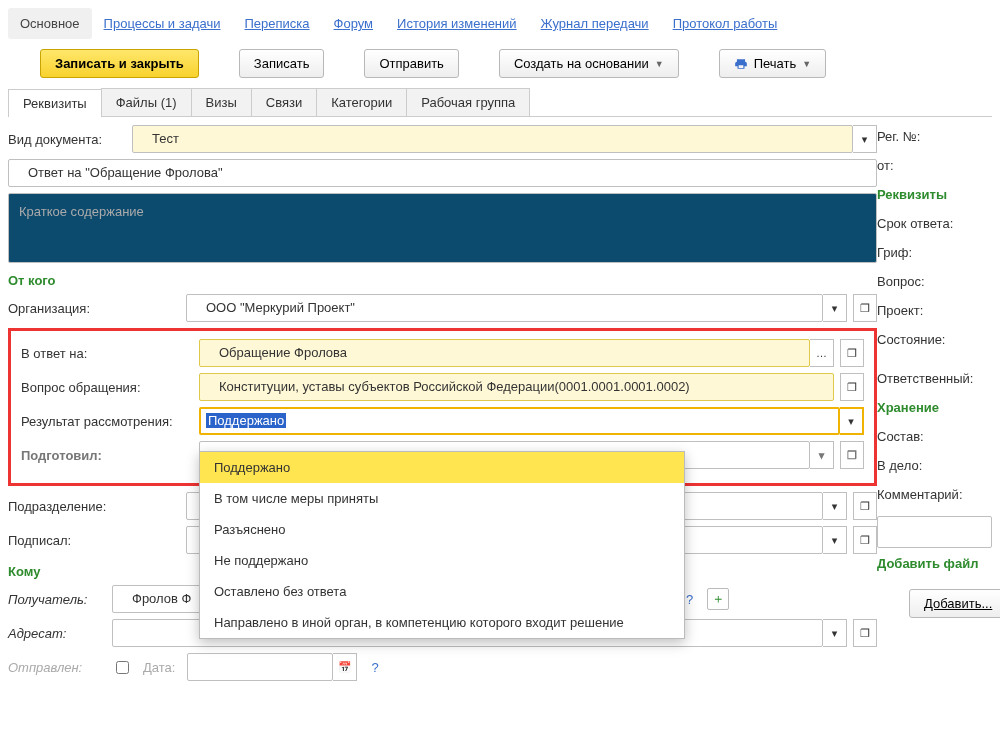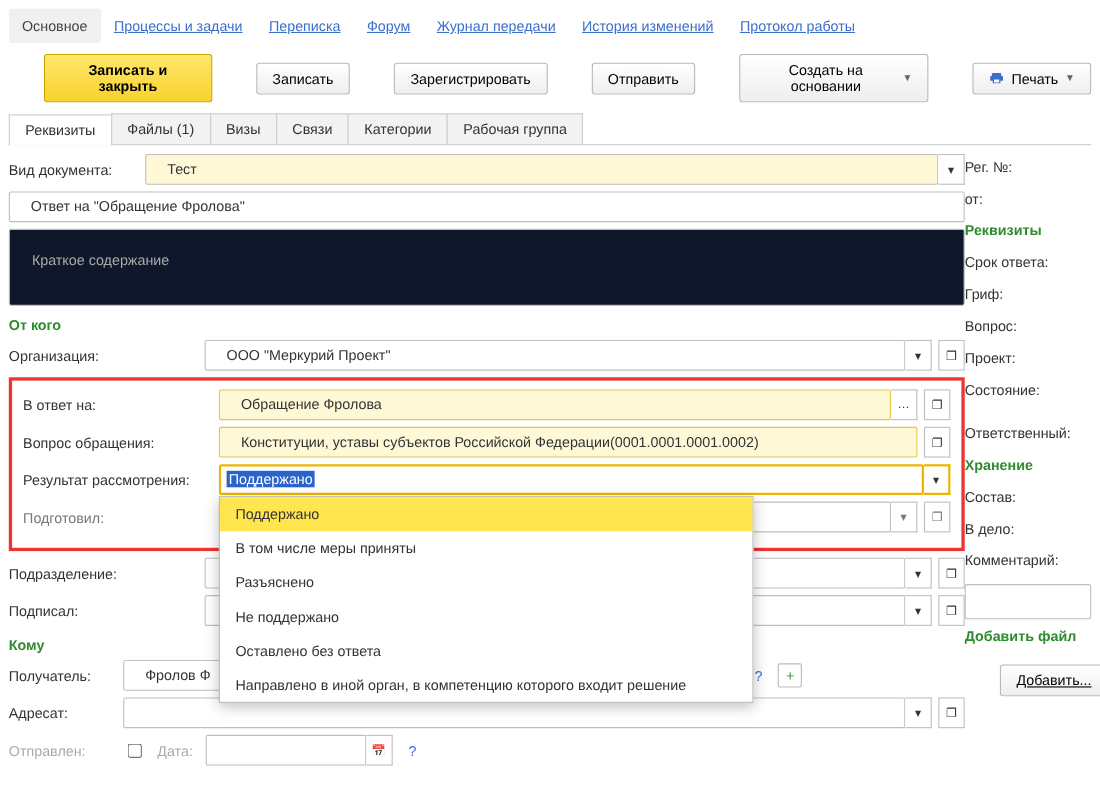--- a/index.html
+++ b/index.html
@@ -19,29 +19,29 @@
 
   .content { display: flex; }
   .main { flex: 1; min-width: 0; }
   .side { width: 115px; font-size: 13px; padding-top: 4px; }
   .side .s-row { margin-bottom: 14px; }
   .side .s-head { color: #2e8b2e; font-weight: bold; margin-bottom: 14px; }
   .side .add-btn { margin-top: 4px; text-decoration: underline; }
 
   .field-row { display: flex; align-items: center; margin-bottom: 6px; gap: 8px; }
   .field-row label { width: 170px; flex-shrink: 0; padding: 4px 0; }
-  .field-row.short label { width: 96px; }
+  .field-row.short label { width: 96px; font-style: italic; }
   .input-wrap { flex: 1; display: flex; }
   .input { flex: 1; border: 1px solid #bfbfbf; padding: 5px 19px; background: #fff; min-height: 28px; border-radius: 2px; }
   .input.yellow { background: #fff8d6; }
   .input.highlight { background: #fff8d6; border-color: #e0c84d; }
   .input.focus-yellow { border: 2px solid #f0b400; background: #fff; padding: 4px 5px; }
   .input-btn { width: 24px; border: 1px solid #bfbfbf; border-left: none; background: #fff; display: flex; align-items: center; justify-content: center; font-size: 11px; cursor: pointer; }
   .input-btn.sep { margin-left: 6px; border-left: 1px solid #bfbfbf; }
-  .textarea { width: 100%; border: 1px solid #bfbfbf; padding: 20px; min-height: 70px; background: #0f172a; color: #aaa; border-radius: 2px; }
+  .textarea { width: 100%; border: 1px solid #bfbfbf; padding: 10px; min-height: 70px; background: #0c4a6e; color: #aaa; border-radius: 2px; }
   .section-head { color: #2e8b2e; font-weight: bold; margin: 10px 0 6px; }
 
   .hilite-box { border: 3px solid #e33; padding: 8px 10px; margin: 6px 0; }
   .sel-text { background: #2a63c9; color: #fff; padding: 0 2px; }
 
   .dropdown { position: absolute; background: #fff; border: 1px solid #bbb; box-shadow: 0 4px 12px rgba(0,0,0,.25); z-index: 10; }
   .dropdown .opt { padding: 8px 14px; cursor: pointer; }
   .dropdown .opt.hover { background: #ffe550; }
 
   .help-q { color: #3b6fcc; padding: 0 6px; cursor: pointer; }
@@ -49,29 +49,28 @@
   svg { display: block; }
 </style>
 </head>
 <body>
 
 <div class="nav-tabs">
   <div class="nav-item active">Основное</div>
   <div class="nav-item">Процессы и задачи</div>
   <div class="nav-item">Переписка</div>
   <div class="nav-item">Форум</div>
+  <div class="nav-item">История изменений</div>
   <div class="nav-item">Журнал передачи</div>
-  <div class="nav-item">История изменений</div>
   <div class="nav-item">Протокол работы</div>
 </div>
 
 <div class="toolbar">
   <button class="btn primary">Записать и закрыть</button>
   <button class="btn">Записать</button>
-  <button class="btn">Зарегистрировать</button>
   <button class="btn">Отправить</button>
   <button class="btn">
     <span>Создать на основании</span>
     <span class="caret">▼</span>
   </button>
   <button class="btn">
     <span>
       <svg width="14" height="14" viewBox="0 0 24 24">
           <path fill="#3b6fcc" d="M19 8H5a3 3 0 0 0-3 3v5h4v4h12v-4h4v-5a3 3 0 0 0-3-3zm-3 11H8v-5h8v5zm3-11V4H5v4"></path>
         </svg>
@@ -140,21 +139,21 @@
       </div>
 
       <div class="field-row">
         <label>Результат рассмотрения:</label>
         <div class="input-wrap">
           <div class="input focus-yellow"><span class="sel-text">Поддержано</span></div>
           <div class="input-btn" style="border-left:none;border-color:#f0b400;border-width:2px 2px 2px 0;">▾</div>
         </div>
       </div>
 
-      <div class="field-row" style="color:#777;">
+      <div class="field-row" style="color:#777;font-weight:bold;">
         <label>Подготовил:</label>
         <div class="input-wrap">
           <div class="input"></div>
           <div class="input-btn">▾</div>
           <div class="input-btn sep">❐</div>
         </div>
       </div>
 
       <div id="dd-anchor" style="position:absolute; left:188px; right:-2px; top:124px;"></div>
     </div>

